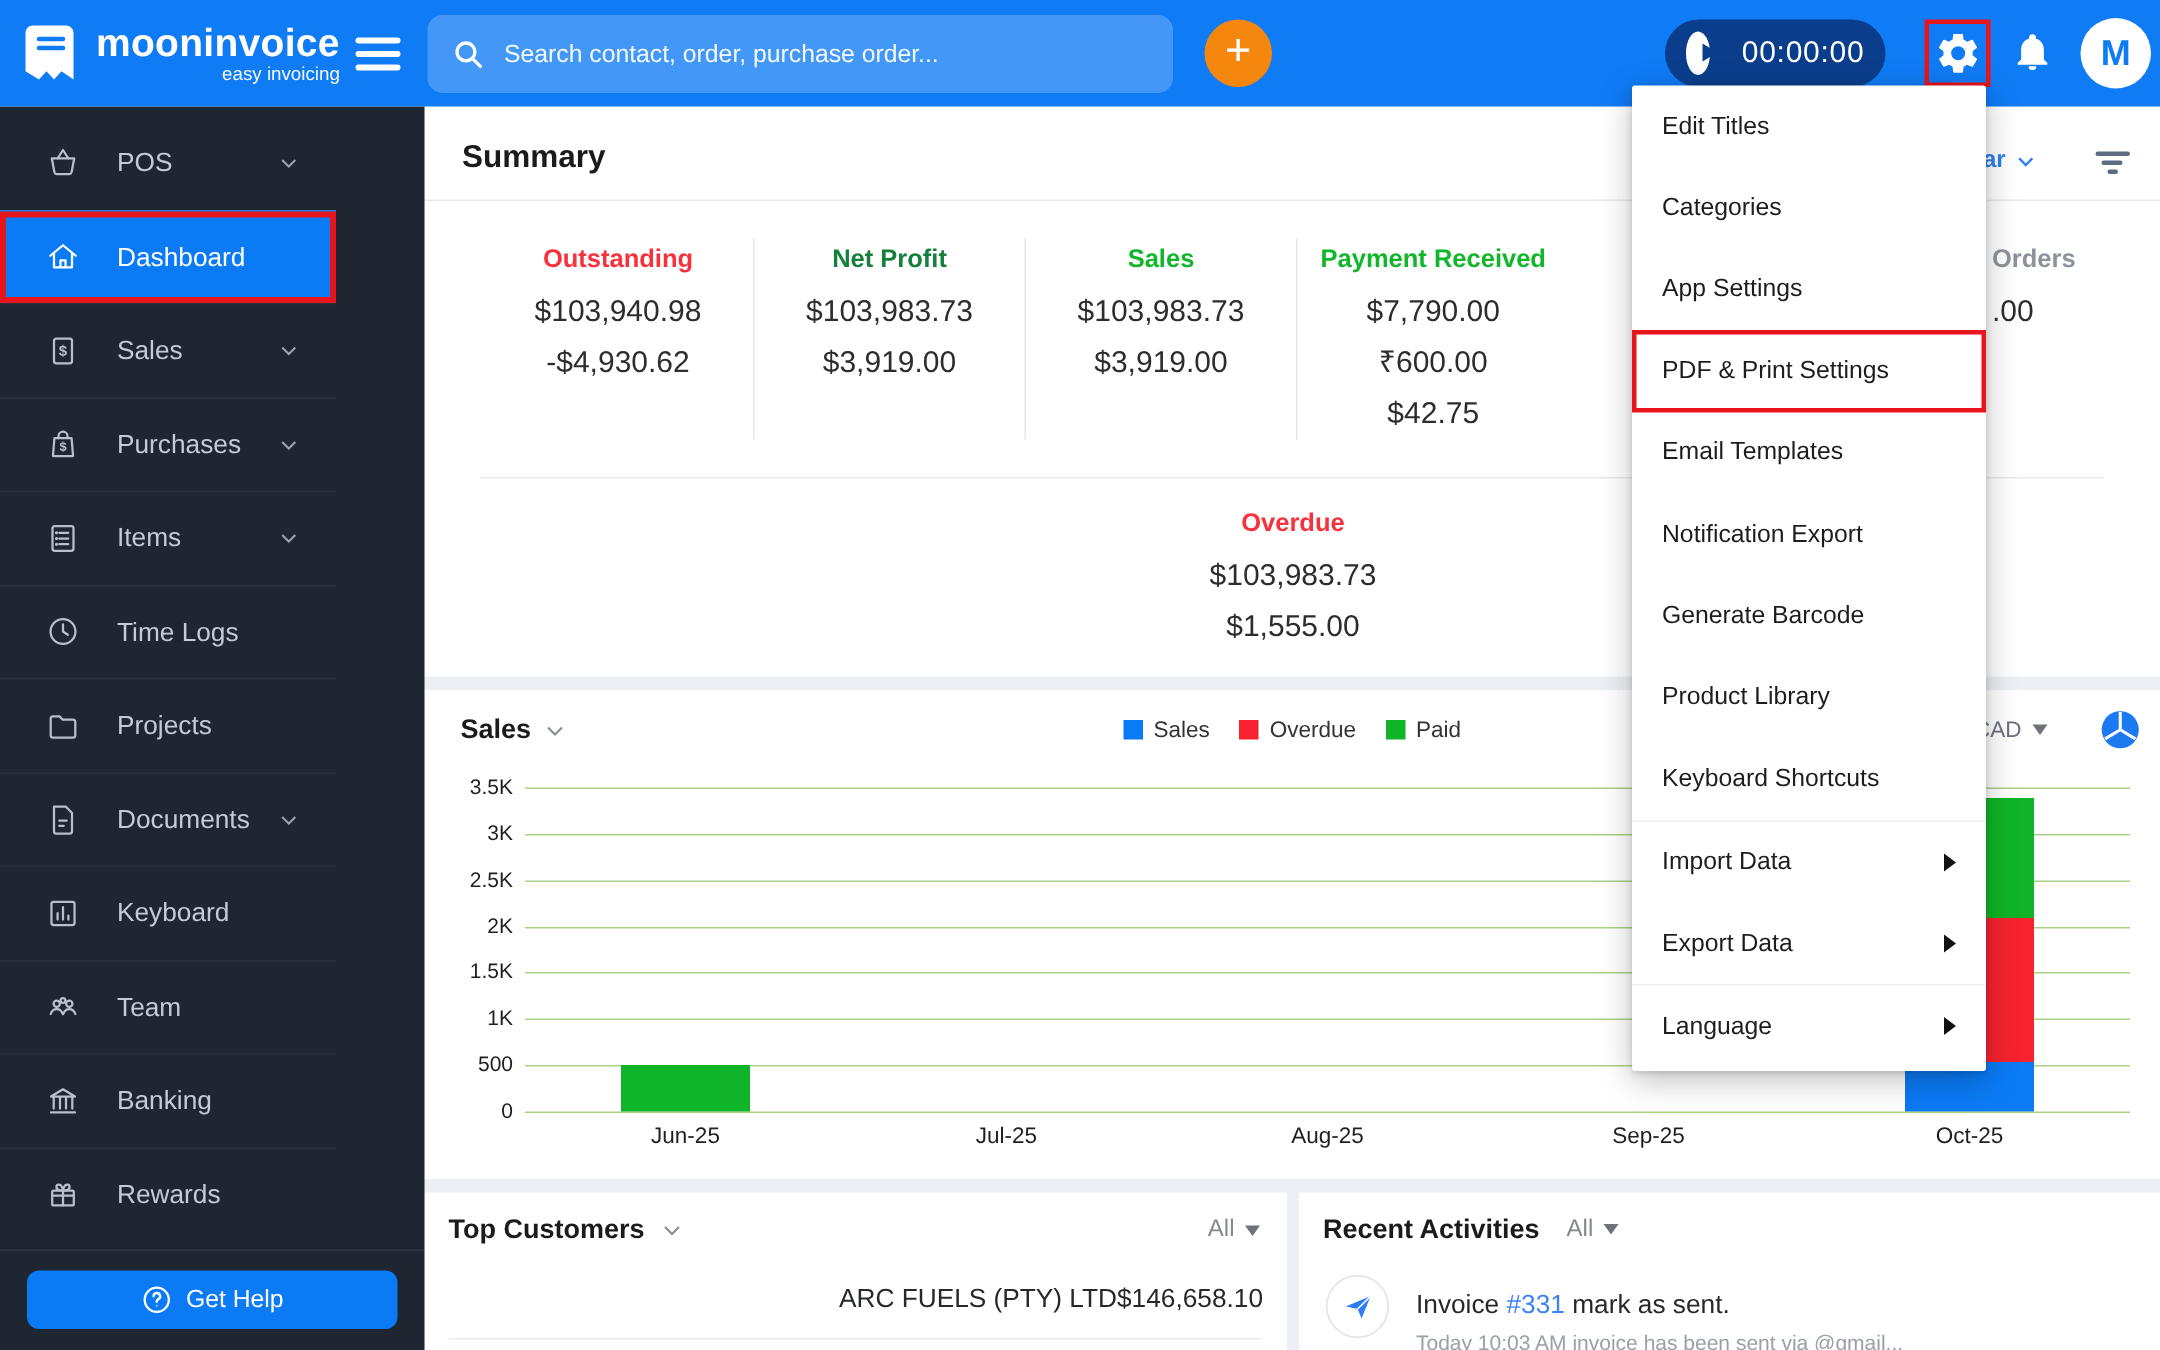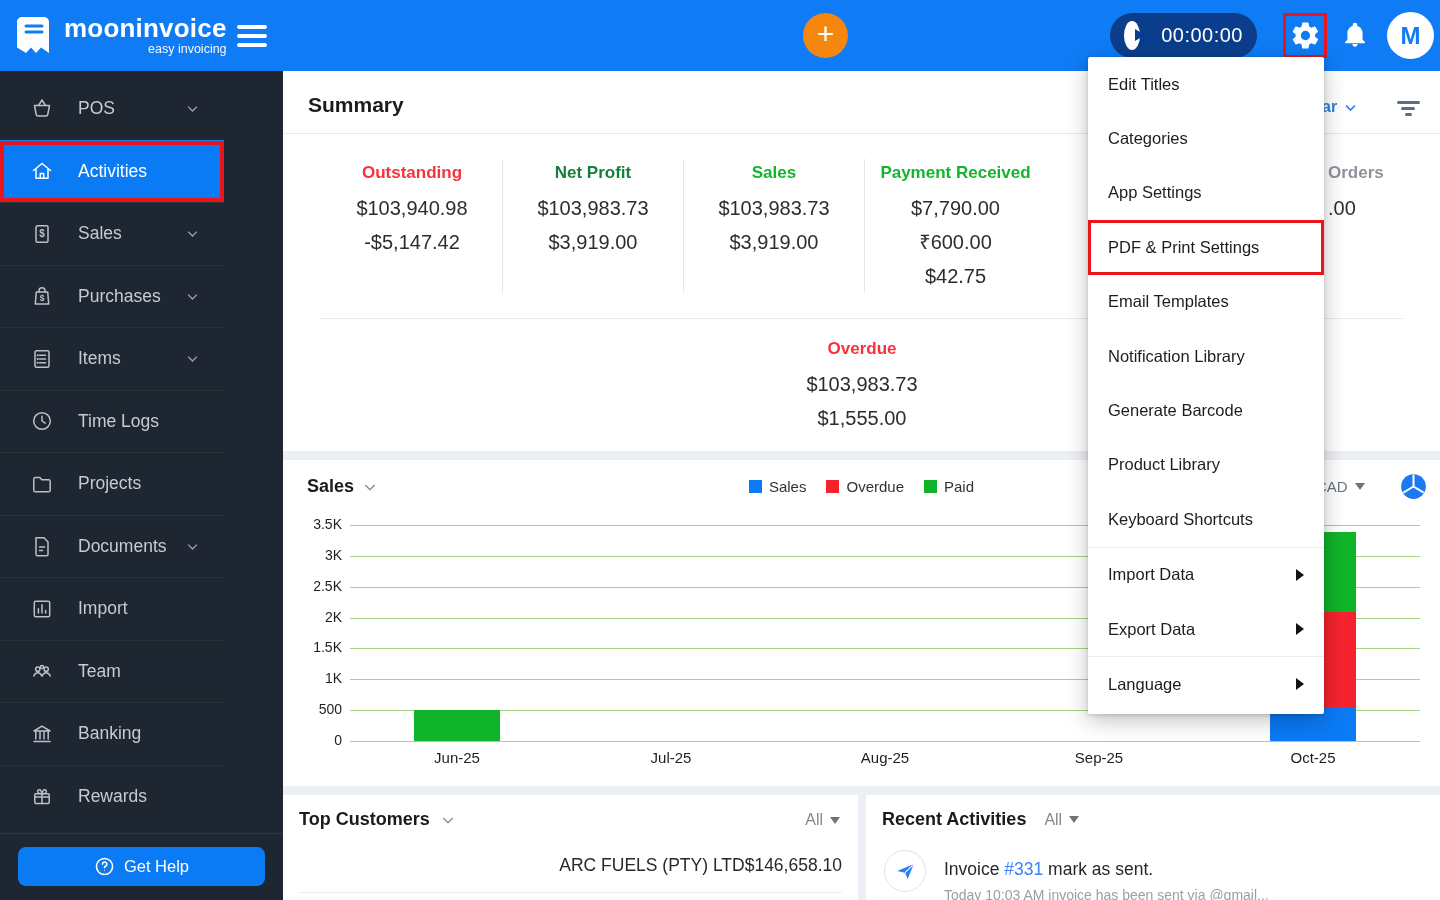--- a/index.html
+++ b/index.html
@@ -114,20 +114,27 @@
       <div class="logo-text">
         <div class="logo-title">mooninvoice</div>
         <div class="logo-tag">easy invoicing</div>
       </div>
     </div>
     <div class="hamburger">
         <div></div>
         <div></div>
         <div></div>
       </div>
+    <div class="searchbar">
+      <svg width="22" height="22" viewBox="0 0 24 24" fill="none" stroke="#ffffff" stroke-width="2.4">
+        <circle cx="10.5" cy="10.5" r="6.5"></circle>
+          <path d="M15.5 15.5L21 21" stroke-linecap="round"></path>
+      </svg>
+      <span class="search-ph">Search contact, order, purchase order...</span>
+    </div>
     <div class="plusbtn">+</div>
     <div class="timer">
       <div class="playcirc"></div>
       <span class="timer-text">00:00:00</span>
     </div>
     <div class="gearbox">
       <svg width="31" height="31" viewBox="0 0 24 24">
         <path fill="#ffffff" d="M19.4 13c.04-.32.06-.66.06-1s-.02-.68-.06-1l2.1-1.65a.5.5 0 0 0 .12-.64l-2-3.46a.5.5 0 0 0-.61-.22l-2.49 1a7.3 7.3 0 0 0-1.73-1l-.38-2.65A.5.5 0 0 0 13.9 2h-4a.5.5 0 0 0-.5.42l-.37 2.65c-.63.26-1.21.6-1.74 1l-2.49-1a.5.5 0 0 0-.61.22l-2 3.46a.5.5 0 0 0 .12.64L4.4 11c-.04.32-.06.66-.06 1s.02.68.06 1l-2.09 1.65a.5.5 0 0 0-.12.64l2 3.46c.13.24.43.34.6.24l2.5-1c.53.4 1.1.74 1.73 1l.38 2.65c.04.24.25.42.5.42h4c.25 0 .46-.18.5-.42l.38-2.65a7.3 7.3 0 0 0 1.73-1l2.49 1c.25.1.54 0 .68-.24l2-3.46a.5.5 0 0 0-.12-.64L19.4 13zm-7.45 2.6a3.6 3.6 0 1 1 0-7.2 3.6 3.6 0 0 1 0 7.2z"></path>
       </svg>
     </div>
@@ -154,21 +161,21 @@
           </div>
         </div>
         <div class="side-item active">
           <div class="ic">
             <svg width="24" height="24" viewBox="0 0 24 24" fill="none" stroke="currentColor" stroke-width="1.5" stroke-linecap="round" stroke-linejoin="round">
               <path d="M3.5 11.5L12 4.5l8.5 7"></path>
               <path d="M6 10.2v9h12v-9"></path>
               <path d="M10.3 19v-4.5h3.4V19"></path>
             </svg>
           </div>
-          <div class="lbl">Activities</div>
+          <div class="lbl">Dashboard</div>
           <div class="red-frame"></div>
         </div>
         <div class="side-item">
           <div class="ic">
             <svg width="24" height="24" viewBox="0 0 24 24" fill="none" stroke="currentColor" stroke-width="1.5" stroke-linecap="round" stroke-linejoin="round">
               <rect x="6" y="3.8" width="12" height="16.4" rx="1.5"></rect>
               <text x="12" y="15.3" text-anchor="middle" font-size="10" fill="currentColor" stroke="none" font-weight="bold">$</text>
             </svg>
           </div>
           <div class="lbl">Sales</div>
@@ -239,21 +246,21 @@
             </svg>
           </div>
         </div>
         <div class="side-item">
           <div class="ic">
             <svg width="24" height="24" viewBox="0 0 24 24" fill="none" stroke="currentColor" stroke-width="1.5" stroke-linecap="round" stroke-linejoin="round">
               <rect x="4.3" y="4.3" width="15.4" height="15.4" rx="1.5"></rect>
               <path d="M8.4 16v-4.2M12 16V7.8M15.6 16v-2.6"></path>
             </svg>
           </div>
-          <div class="lbl">Import</div>
+          <div class="lbl">Keyboard</div>
         </div>
         <div class="side-item">
           <div class="ic">
             <svg width="24" height="24" viewBox="0 0 24 24" fill="none" stroke="currentColor" stroke-width="1.5" stroke-linecap="round" stroke-linejoin="round">
               <circle cx="7.8" cy="10.2" r="2.1"></circle>
               <circle cx="16.2" cy="10.2" r="2.1"></circle>
               <circle cx="12" cy="8" r="1.6"></circle>
               <path d="M3.8 17c.7-2.2 2.2-3.3 4-3.3s3.3 1.1 4 3.3M12.2 17c.7-2.2 2.2-3.3 4-3.3s3.3 1.1 4 3.3"></path>
             </svg>
           </div>
@@ -302,21 +309,21 @@
     </div>
     <div class="filter-ic">
       <div style="width:23px"></div>
         <div style="width:14px"></div>
         <div style="width:7px"></div>
     </div>
     <div class="stats-row" id="stats-row">
         <div class="stat">
           <div class="slabel" style="color: rgb(248, 50, 60);">Outstanding</div>
           <div class="sval">$103,940.98</div>
-          <div class="sval">-$5,147.42</div>
+          <div class="sval">-$4,930.62</div>
         </div>
         <div class="stat">
           <div class="slabel" style="color: #15803d;">Net Profit</div>
           <div class="sval">$103,983.73</div>
           <div class="sval">$3,919.00</div>
         </div>
         <div class="stat">
           <div class="slabel" style="color: rgb(17, 182, 43);">Sales</div>
           <div class="sval">$103,983.73</div>
           <div class="sval">$3,919.00</div>
@@ -455,21 +462,21 @@
       <div class="menu-item">
         <div>App Settings</div>
       </div>
       <div class="menu-item hl">
         <div>PDF &amp; Print Settings</div>
       </div>
       <div class="menu-item">
         <div>Email Templates</div>
       </div>
       <div class="menu-item">
-        <div>Notification Library</div>
+        <div>Notification Export</div>
       </div>
       <div class="menu-item">
         <div>Generate Barcode</div>
       </div>
       <div class="menu-item">
         <div>Product Library</div>
       </div>
       <div class="menu-item">
         <div>Keyboard Shortcuts</div>
       </div>

